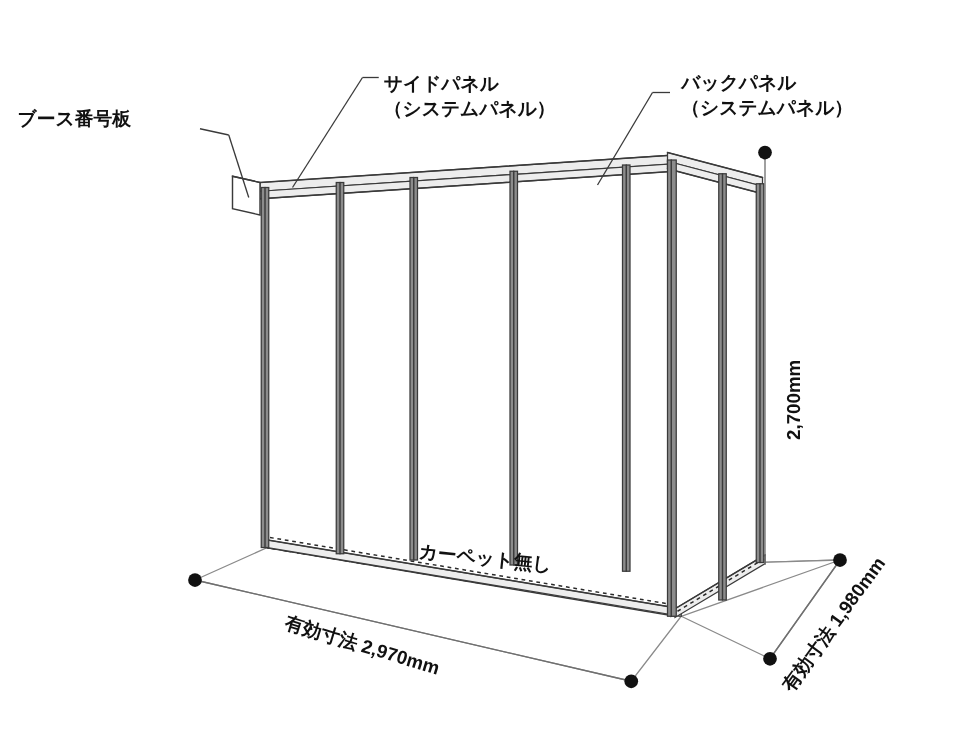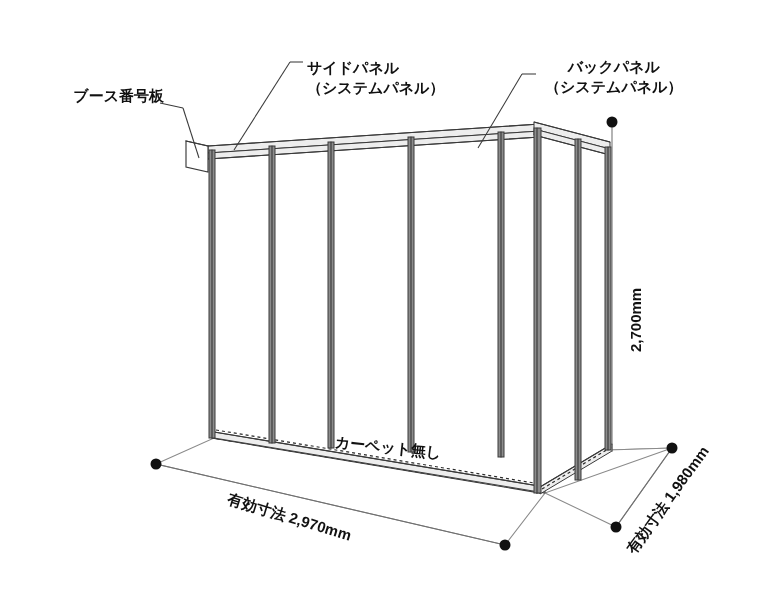--- a/index.html
+++ b/index.html
@@ -2,21 +2,21 @@
 <html><head>
 <meta charset="utf-8">
 <style>
   html,body{margin:0;padding:0;background:#ffffff;}
   body{width:780px;height:600px;position:relative;overflow:hidden;
        font-family:"Liberation Sans","DejaVu Sans",sans-serif;}
   #stage{position:absolute;left:0;top:0;width:780px;height:600px;}
   svg{position:absolute;left:0;top:0;width:780px;height:600px;}
   .lbl{position:absolute;color:#111;font-weight:bold;font-size:15px;
        line-height:20px;white-space:nowrap;letter-spacing:0px;}
-  .lbl.c{text-align:right;}
+  .lbl.c{text-align:left;}
   .rot90{transform:rotate(-90deg);transform-origin:0 0;}
   .rotdiag{transform:rotate(-54deg);transform-origin:0 0;}
   .rotfloor{transform:rotate(17deg);transform-origin:0 0;}
   .rotcarpet{transform:rotate(6deg);transform-origin:0 0;}
 </style>
 </head>
 <body>
 
 <div id="stage">
 
@@ -130,21 +130,21 @@
 
   <div class="lbl c" style="left:14px;top:86px;width:150px;">
     <div>ブース番号板</div>
   </div>
 
   <div class="lbl" style="left:307px;top:44px;margin-top:14px;">
     <div>サイドパネル</div>
     <div>（システムパネル）</div>
   </div>
 
-  <div class="lbl" style="left:545px;top:57px;text-align:center;">
+  <div class="lbl" style="left:545px;top:57px;">
     <div>バックパネル</div>
     <div>（システムパネル）</div>
   </div>
 
   <div class="lbl rotcarpet" style="left:336px;top:432px;">カーペット無し</div>
 
   <div class="lbl rot90" style="left:626px;top:352px;">2,700mm</div>
 
   <div class="lbl rotfloor" style="left:231px;top:489px;">有効寸法 2,970mm</div>
 

